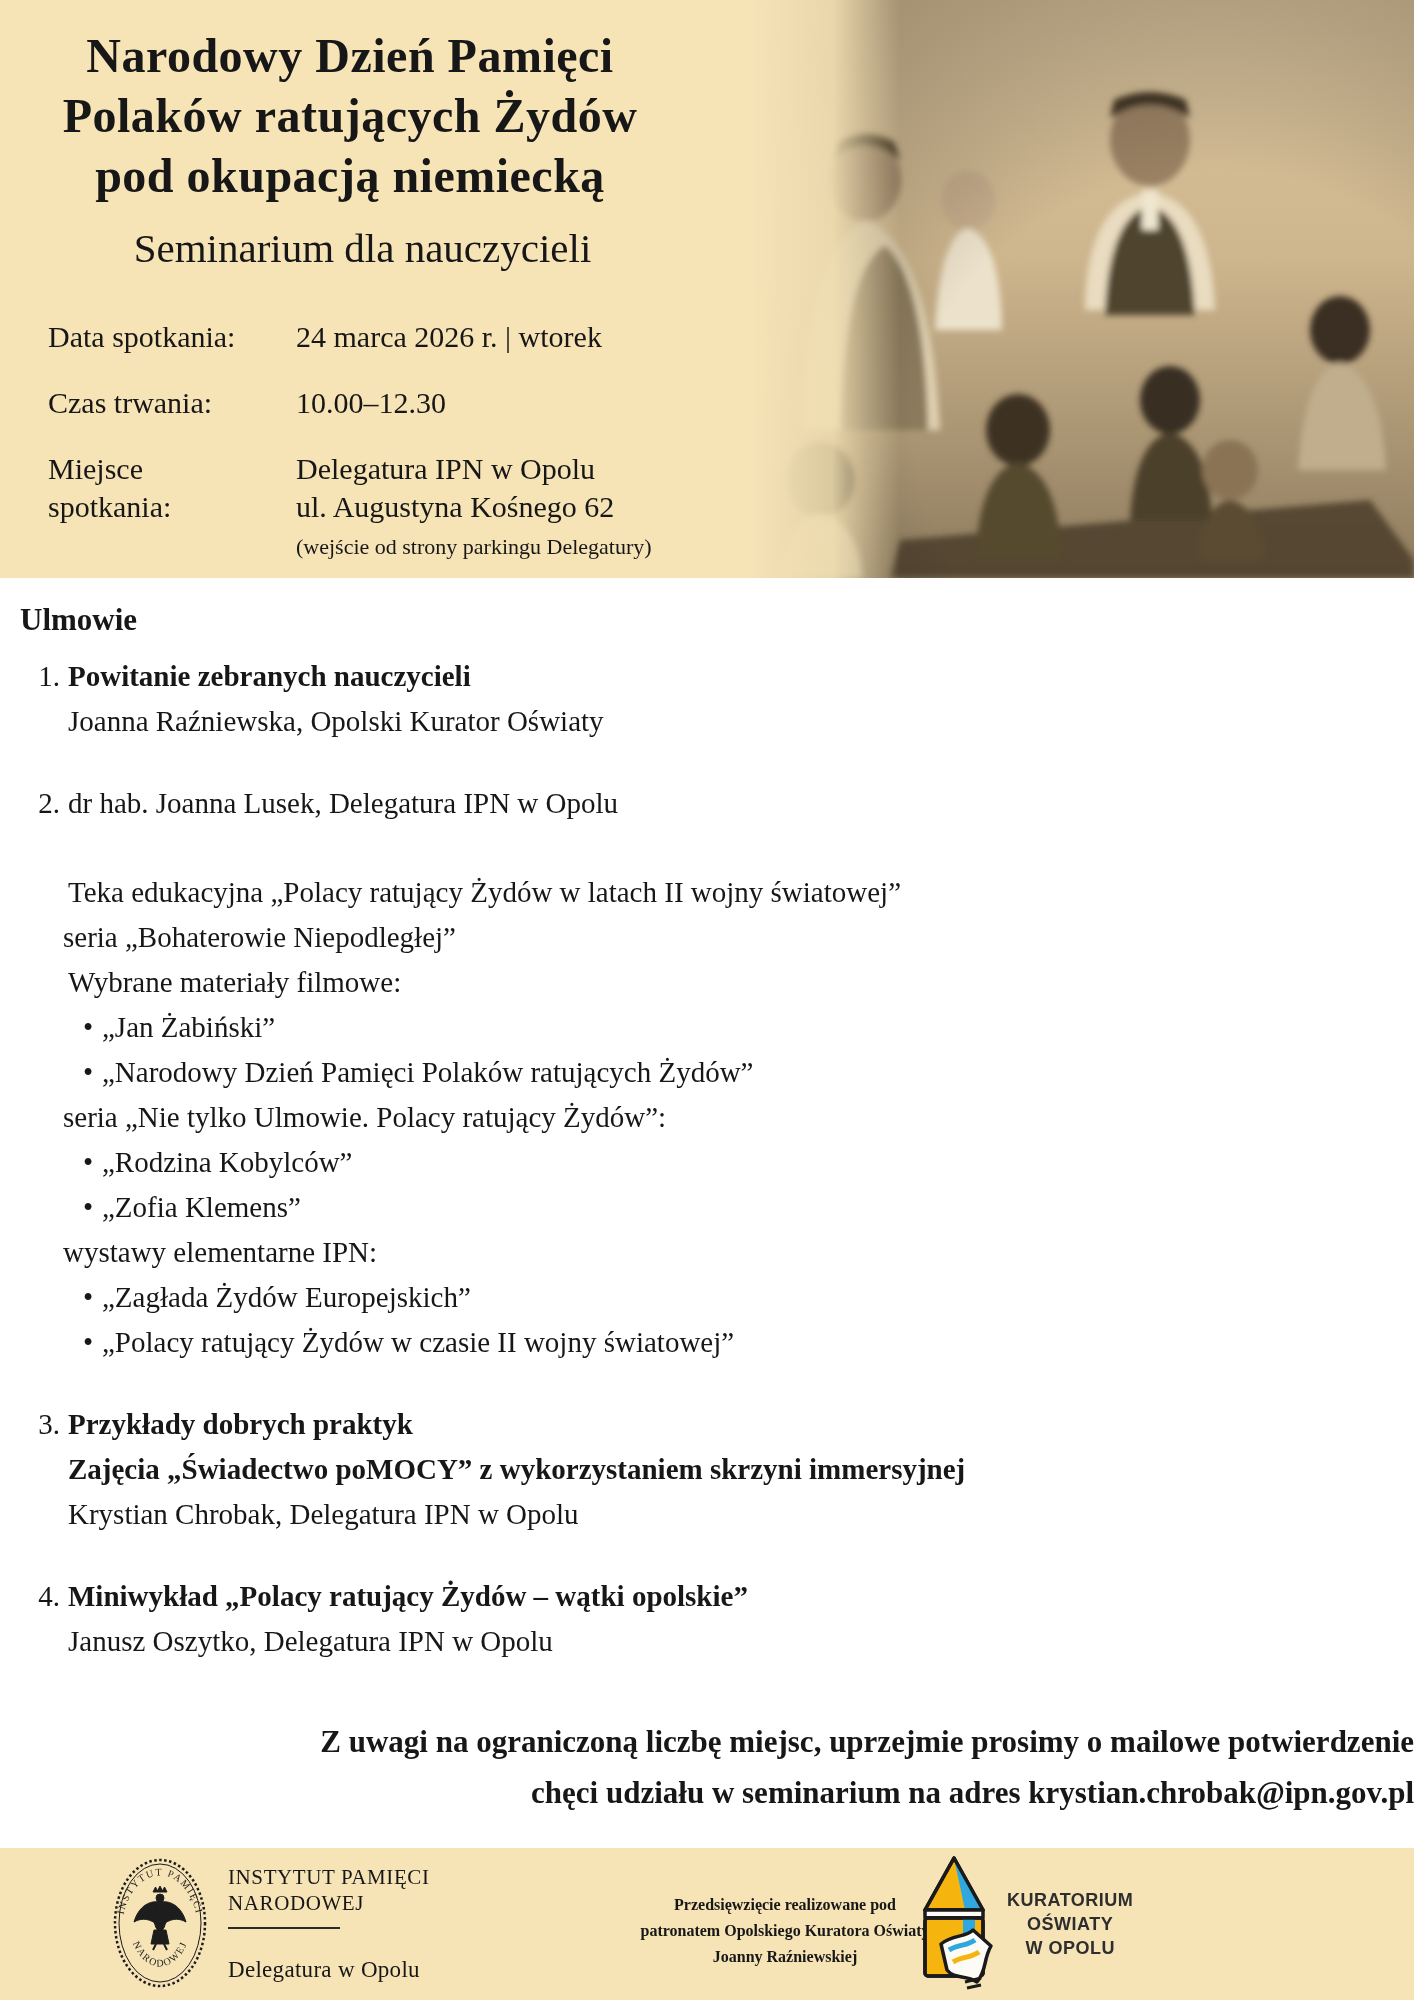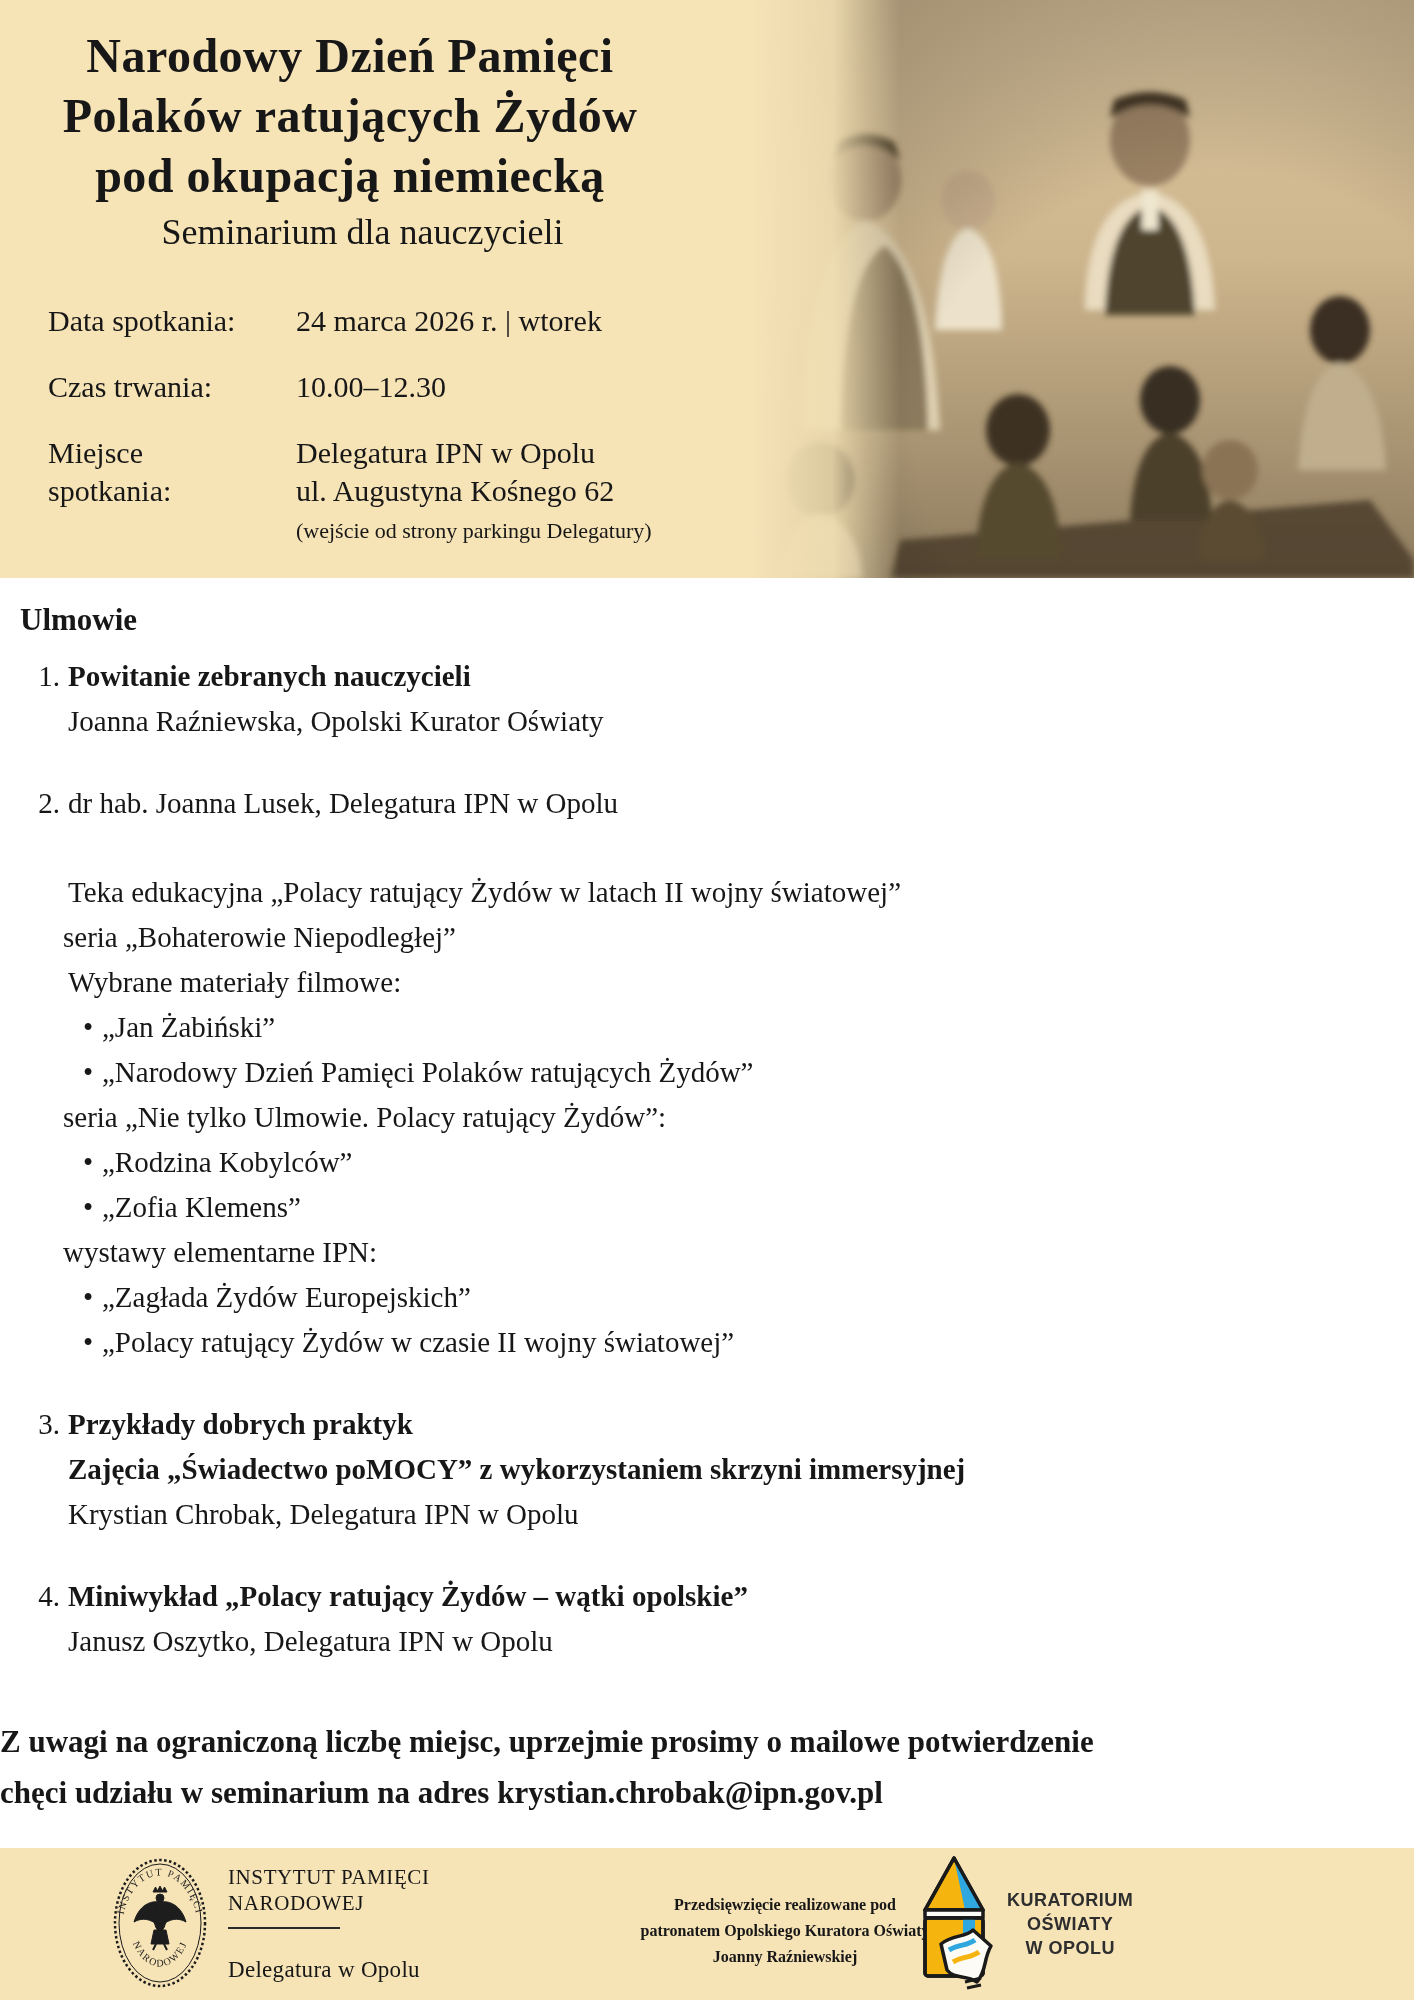--- a/index.html
+++ b/index.html
@@ -6,39 +6,39 @@
   .page{
     position:relative; width:1414px; height:2000px; background:#ffffff;
     font-family:"Liberation Serif", serif; color:#171717; overflow:hidden;
   }
   
   .header-band{position:relative; width:100%; height:578px; background:#f6e3b6;}
   .photo{position:absolute; top:0; right:0; width:664px; height:578px;}
   .photo svg{display:block;}
   .header-left{position:absolute; top:0; left:0; width:700px;}
   .title{margin-top:26px; text-align:center; font-weight:bold; font-size:48px; line-height:60px; letter-spacing:.5px;}
-  .subtitle{text-align:center; font-size:36px; line-height:48px; margin-top:2px;padding-left:25px;}
+  .subtitle{text-align:center; font-size:41px; line-height:48px; margin-top:18px;padding-left:25px;}
   .meta{margin:46px 0 0 48px; font-size:30px; line-height:36px;}
   .meta-row{display:flex; margin-bottom:28px;}
   .meta-row .label{width:248px; flex:0 0 248px;}
   .meta-row .label div, .meta-row .value div{line-height:38px;}
   .meta-note{font-size:22px; line-height:30px; margin-top:2px;}
   
   .program-heading{margin:24px 0 0 20px; font-size:31px; font-weight:bold;}
   .program-list{list-style:none; margin:16px 0 0 0; padding:0; font-size:29px; line-height:45px;}
   .program-item{position:relative; padding-left:68px; margin-bottom:37px;}
   .item-number{position:absolute; left:0; top:0; width:60px; text-align:right;}
   .item-title{font-weight:bold;}
   .line{position:relative;}
   .line.bullet{padding-left:34px;}
   .line.bullet::before{content:"\2022"; position:absolute; left:15px; top:0;}
   .line.hang{margin-left:-5px;}
   .line.gap{height:44px;}
   
-  .closing{margin-top:52px; text-align:left; font-weight:bold; font-size:31px; line-height:51px;}
+  .closing{margin-top:52px; text-align:right; font-weight:bold; font-size:31px; line-height:51px;}
   
   .footer-band{position:absolute; left:0; bottom:0; width:100%; height:152px; background:#f6e3b6;}
   .ipn-block{position:absolute; left:112px; top:8px; display:flex; align-items:center;}
   .ipn-text{margin-left:20px; font-size:21px; letter-spacing:.6px; line-height:26px;}
   .ipn-rule{width:112px; border:none; border-top:2px solid #2a2a2a; margin:11px 0 10px 0;}
   .ipn-unit{font-size:23px; letter-spacing:.3px;margin-top:28px;}
   .patronage{position:absolute; left:640px; top:44px; width:290px; text-align:center;
              font-weight:bold; font-size:16px; line-height:26px;}
   .kuratorium{position:absolute; left:913px; top:4px; display:flex; align-items:center;}
   .kuratorium-label{margin-left:12px; font-family:"Liberation Sans", sans-serif; font-weight:bold;

